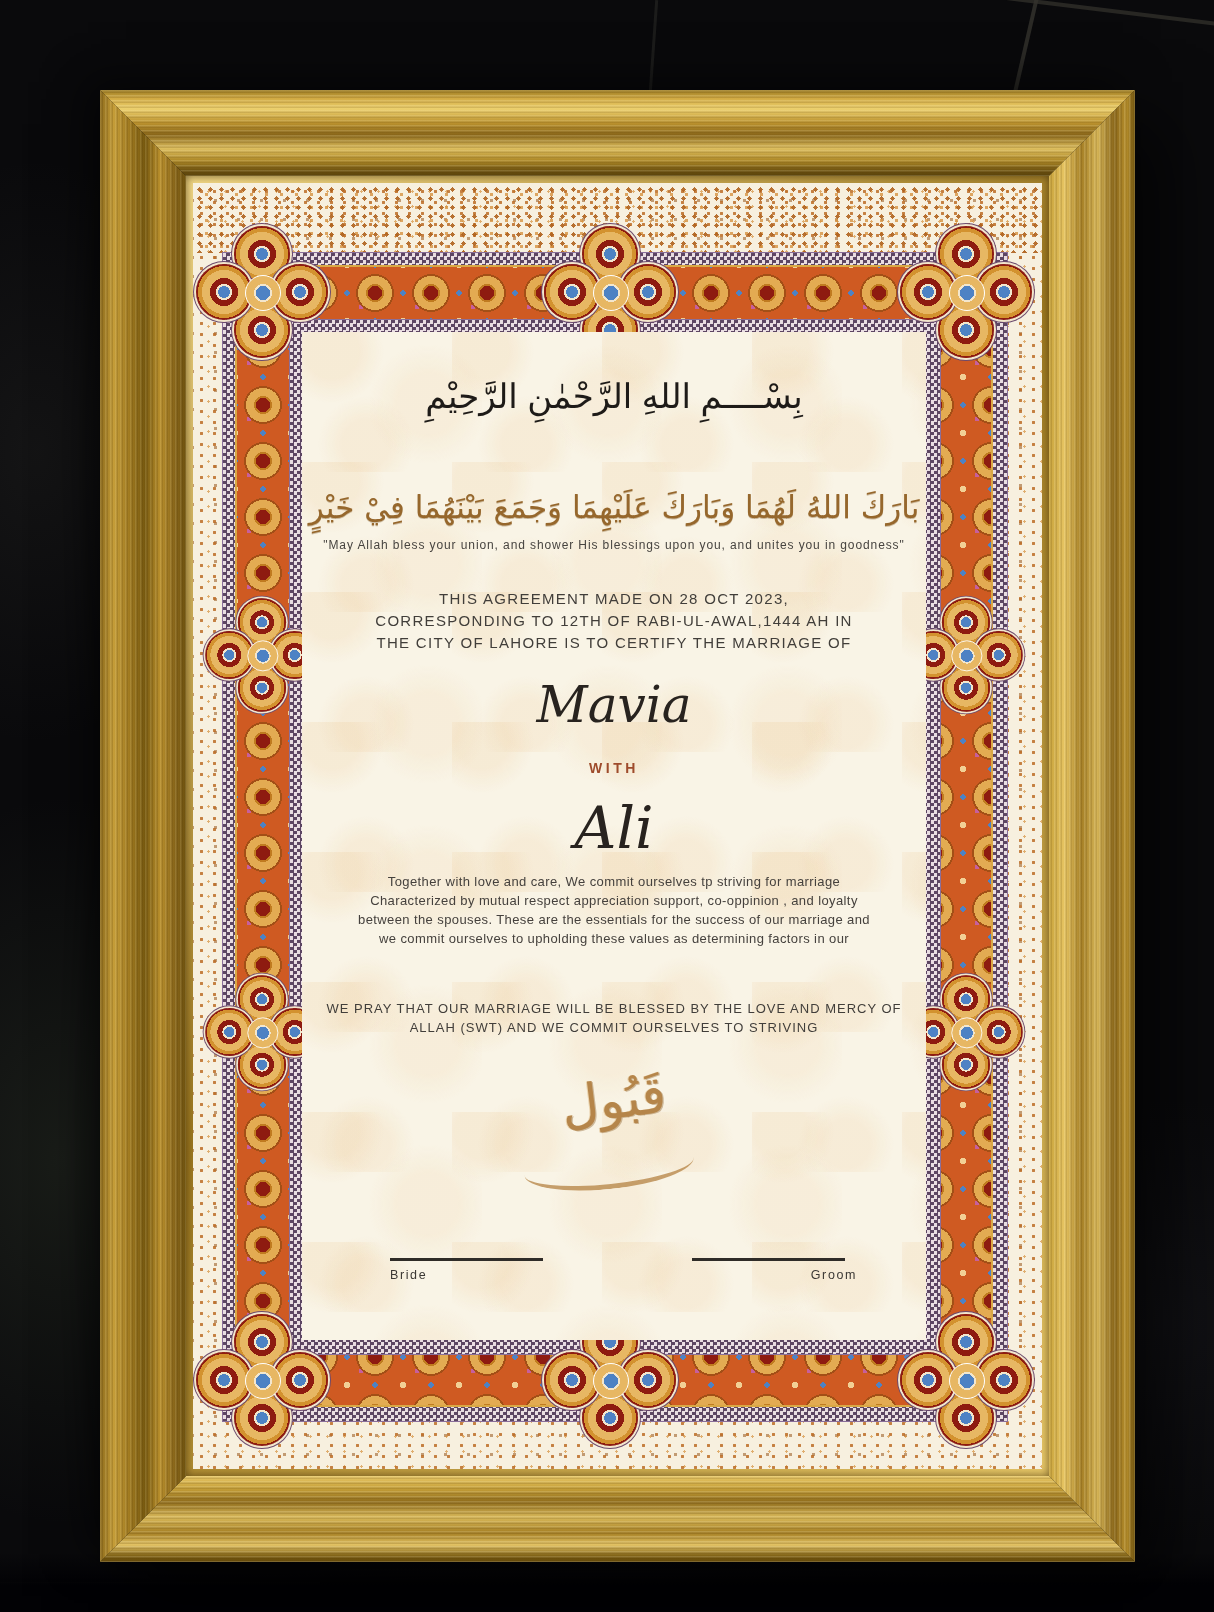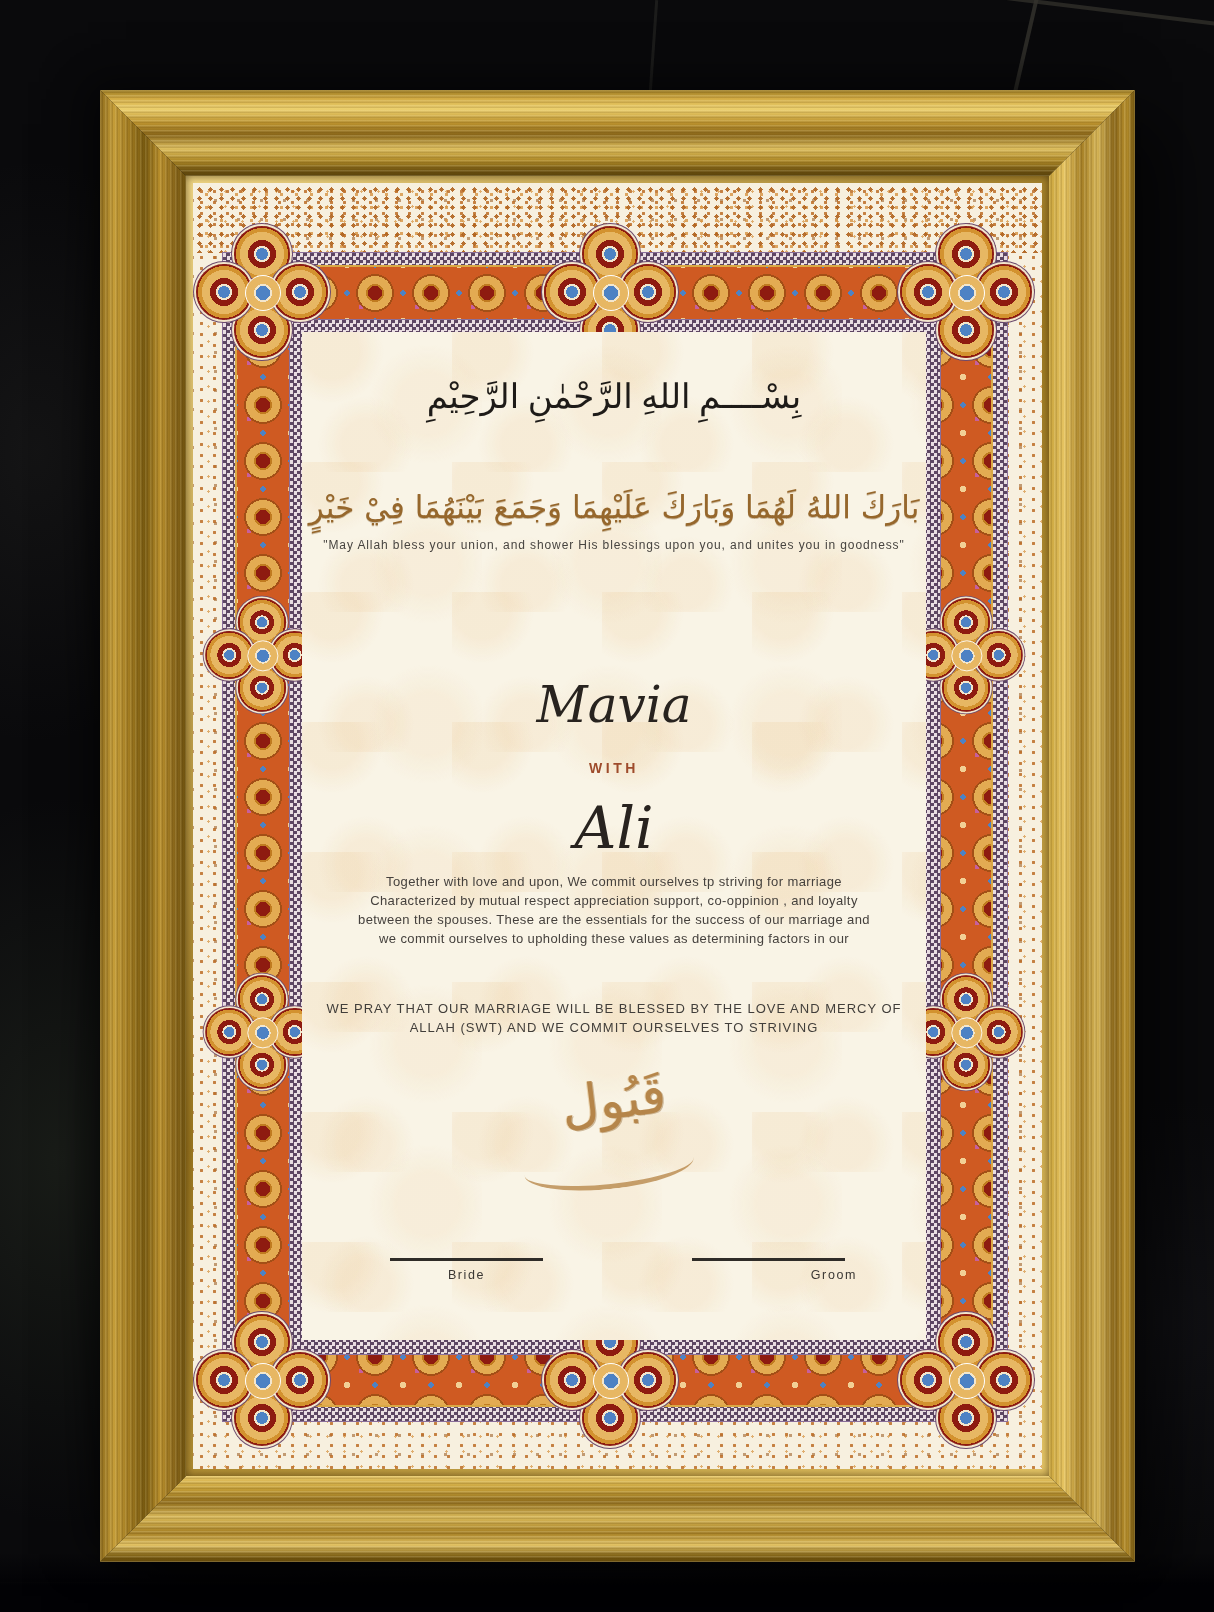--- a/index.html
+++ b/index.html
@@ -102,42 +102,42 @@
   
   .paper{position:absolute;left:302px;top:332px;width:624px;height:1008px;
     background-color:#f9f4e6;
     background-image:
       radial-gradient(circle at 20% 15%, rgba(228,178,108,.14) 0 26px, transparent 52px),
       radial-gradient(circle at 70% 45%, rgba(228,178,108,.10) 0 30px, transparent 60px),
       radial-gradient(circle at 40% 80%, rgba(228,178,108,.12) 0 24px, transparent 48px);
     background-size:150px 130px, 180px 160px, 160px 140px;}
   .cline{position:absolute;left:0;width:100%;text-align:center;color:#3f3c38;}
 
-  .bismillah{top:44px;font-family:Liberation Serif, serif;font-size:34px;color:#1e1b18;direction:rtl;}
+  .bismillah{top:44px;font-family:Liberation Sans, sans-serif;font-size:34px;color:#1e1b18;direction:rtl;}
   .blessing{top:122px;font-family:"DejaVu Sans",sans-serif;font-size:31px;color:#96672c;direction:rtl;
     text-shadow:0 1px 0 rgba(120,80,30,.35);white-space:nowrap;margin-top:35px;}
   .quote{top:206px;font-size:12px;letter-spacing:.9px;color:#474440;}
   .agreement{top:256px;font-size:15px;line-height:22px;letter-spacing:1.3px;color:#413e3a;}
   .bride-name{top:344px;font-family:"DejaVu Serif",serif;font-style:italic;font-size:50px;color:#28231f;}
   .with{top:428px;font-size:14px;font-weight:bold;letter-spacing:3.5px;color:#9e4b2b;}
   .groom-name{top:462px;font-family:"DejaVu Serif",serif;font-style:italic;font-size:58px;color:#28231f;}
   .vow{top:540px;font-size:13px;line-height:19px;letter-spacing:.4px;color:#45413d;}
   .prayer{top:668px;font-size:13px;line-height:18.5px;letter-spacing:1px;color:#413e3a;}
   .accept{top:738px;height:120px;}
   .accept .ar{display:inline-block;font-family:"DejaVu Sans",sans-serif;font-size:52px;color:#b5854a;
     transform:rotate(-7deg);direction:rtl;
     text-shadow:1px 1px 0 rgba(140,95,40,.4), -1px 0 0 rgba(220,180,120,.5);}
   .accept .swash{position:absolute;left:50%;top:74px;width:170px;height:40px;margin-left:-90px;
     border-bottom:5px solid #c0905048;border-bottom:5px solid rgba(180,130,65,.75);
     border-radius:50%;transform:rotate(-6deg);}
   .sigline{position:absolute;height:3px;background:#2f2c28;top:926px;}
   .sig-bride-line{left:88px;width:153px;}
   .sig-groom-line{left:390px;width:153px;}
   .siglabel{position:absolute;top:936px;font-size:12.5px;letter-spacing:1.6px;color:#3b3834;}
-  .sig-bride-label{left:88px;width:153px;text-align:center;}
+  .sig-bride-label{left:88px;width:153px;}
   .sig-groom-label{left:402px;width:153px;text-align:right;}
 </style>
 </head>
 <body>
 
 <div class="scene">
   <div class="seam seam1"></div>
   <div class="seam seam2"></div>
   <div class="seam seam3"></div>
   <div class="seam seam4"></div>
@@ -196,27 +196,32 @@
   <div class="med sm" style="left:966px;top:1032px">
       <i class="ax"></i>
       <i class="bx"></i>
     </div>
 
   <div class="paper">
     <div class="cline bismillah">بِسْــــمِ اللهِ الرَّحْمٰنِ الرَّحِيْمِ</div>
     <div class="cline blessing">بَارَكَ اللهُ لَهُمَا وَبَارَكَ عَلَيْهِمَا وَجَمَعَ بَيْنَهُمَا فِيْ خَيْرٍ</div>
     <div class="cline quote">"May Allah bless your union, and shower His blessings upon you, and unites you in goodness"</div>
 
+    <div class="cline agreement">
+      <div>THIS AGREEMENT MADE ON 28 OCT 2023,</div>
+      <div>CORRESPONDING TO 12TH OF RABI-UL-AWAL,1444 AH IN</div>
+      <div>THE CITY OF LAHORE IS TO CERTIFY THE MARRIAGE OF</div>
+    </div>
 
     <div class="cline bride-name">Mavia</div>
     <div class="cline with">WITH</div>
     <div class="cline groom-name">Ali</div>
 
     <div class="cline vow">
-      <div>Together with love and upon, We commit ourselves tp striving for marriage</div>
+      <div>Together with love and care, We commit ourselves tp striving for marriage</div>
       <div>Characterized by mutual respect appreciation support, co-oppinion , and loyalty</div>
       <div>between the spouses. These are the essentials for the success of our marriage and</div>
       <div>we commit ourselves to upholding these values as determining factors in our</div>
     </div>
 
     <div class="cline prayer">
       <div>WE PRAY THAT OUR MARRIAGE WILL BE BLESSED BY THE LOVE AND MERCY OF</div>
       <div>ALLAH (SWT) AND WE COMMIT OURSELVES TO STRIVING</div>
     </div>
 

